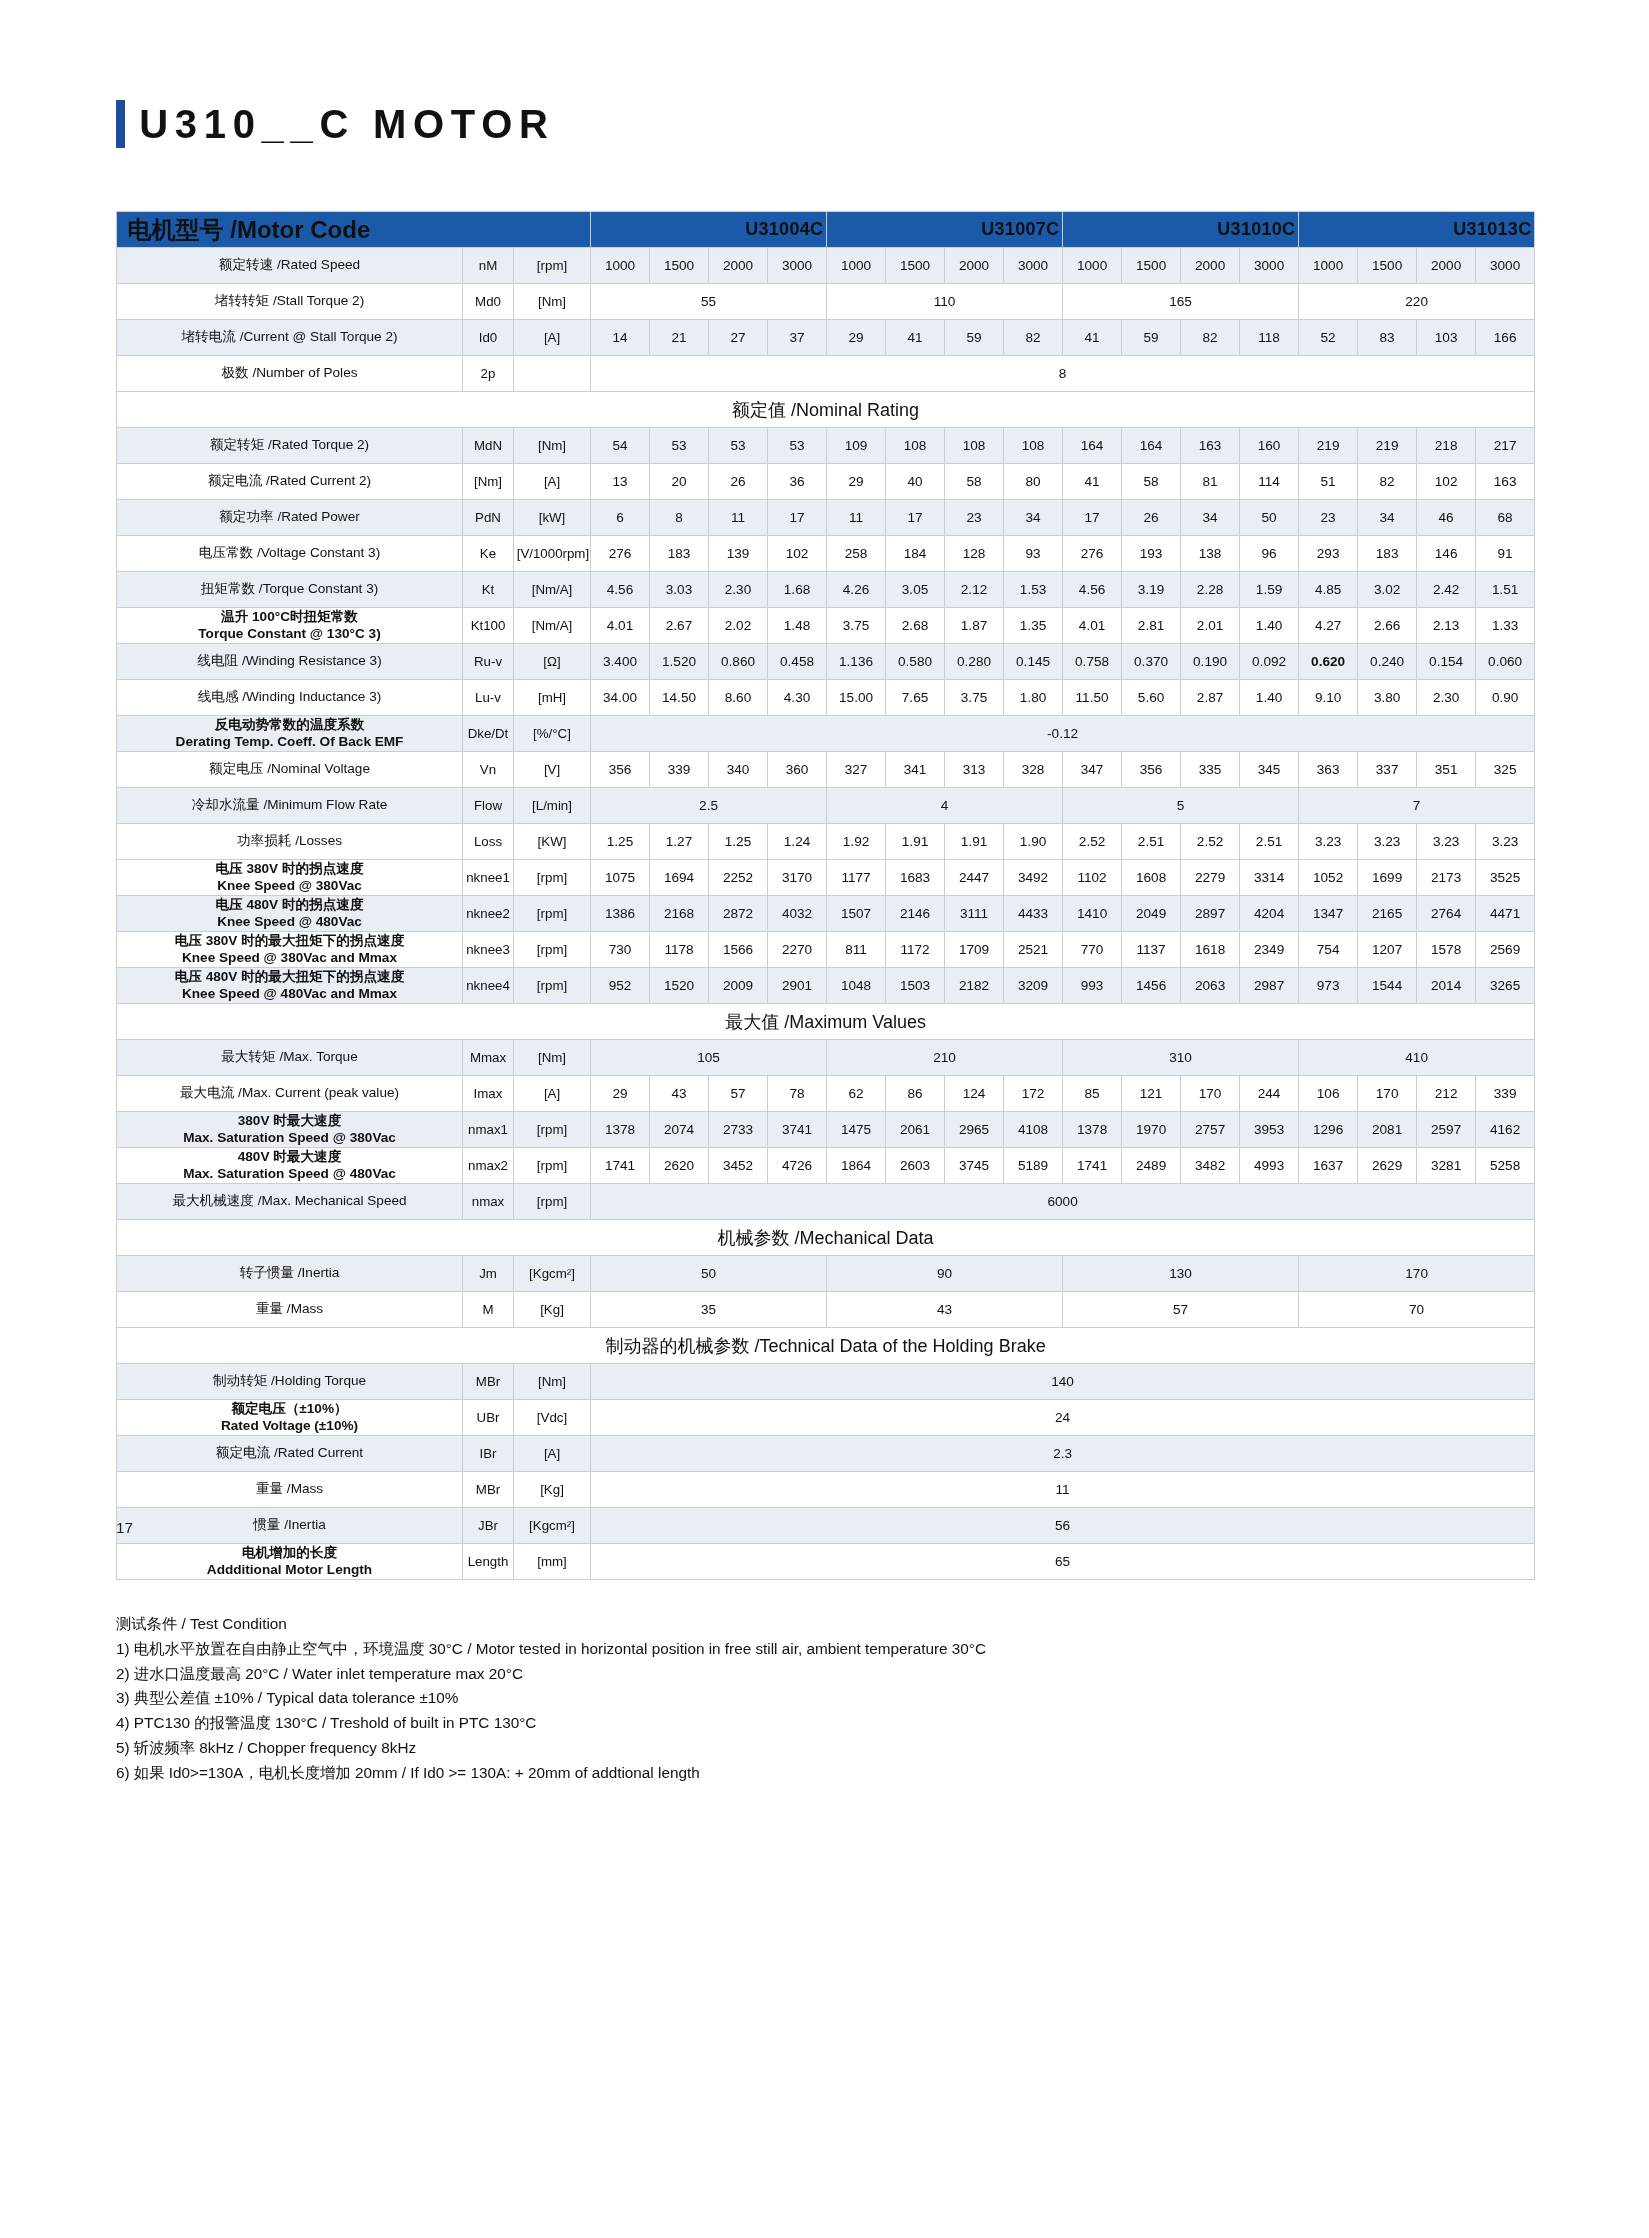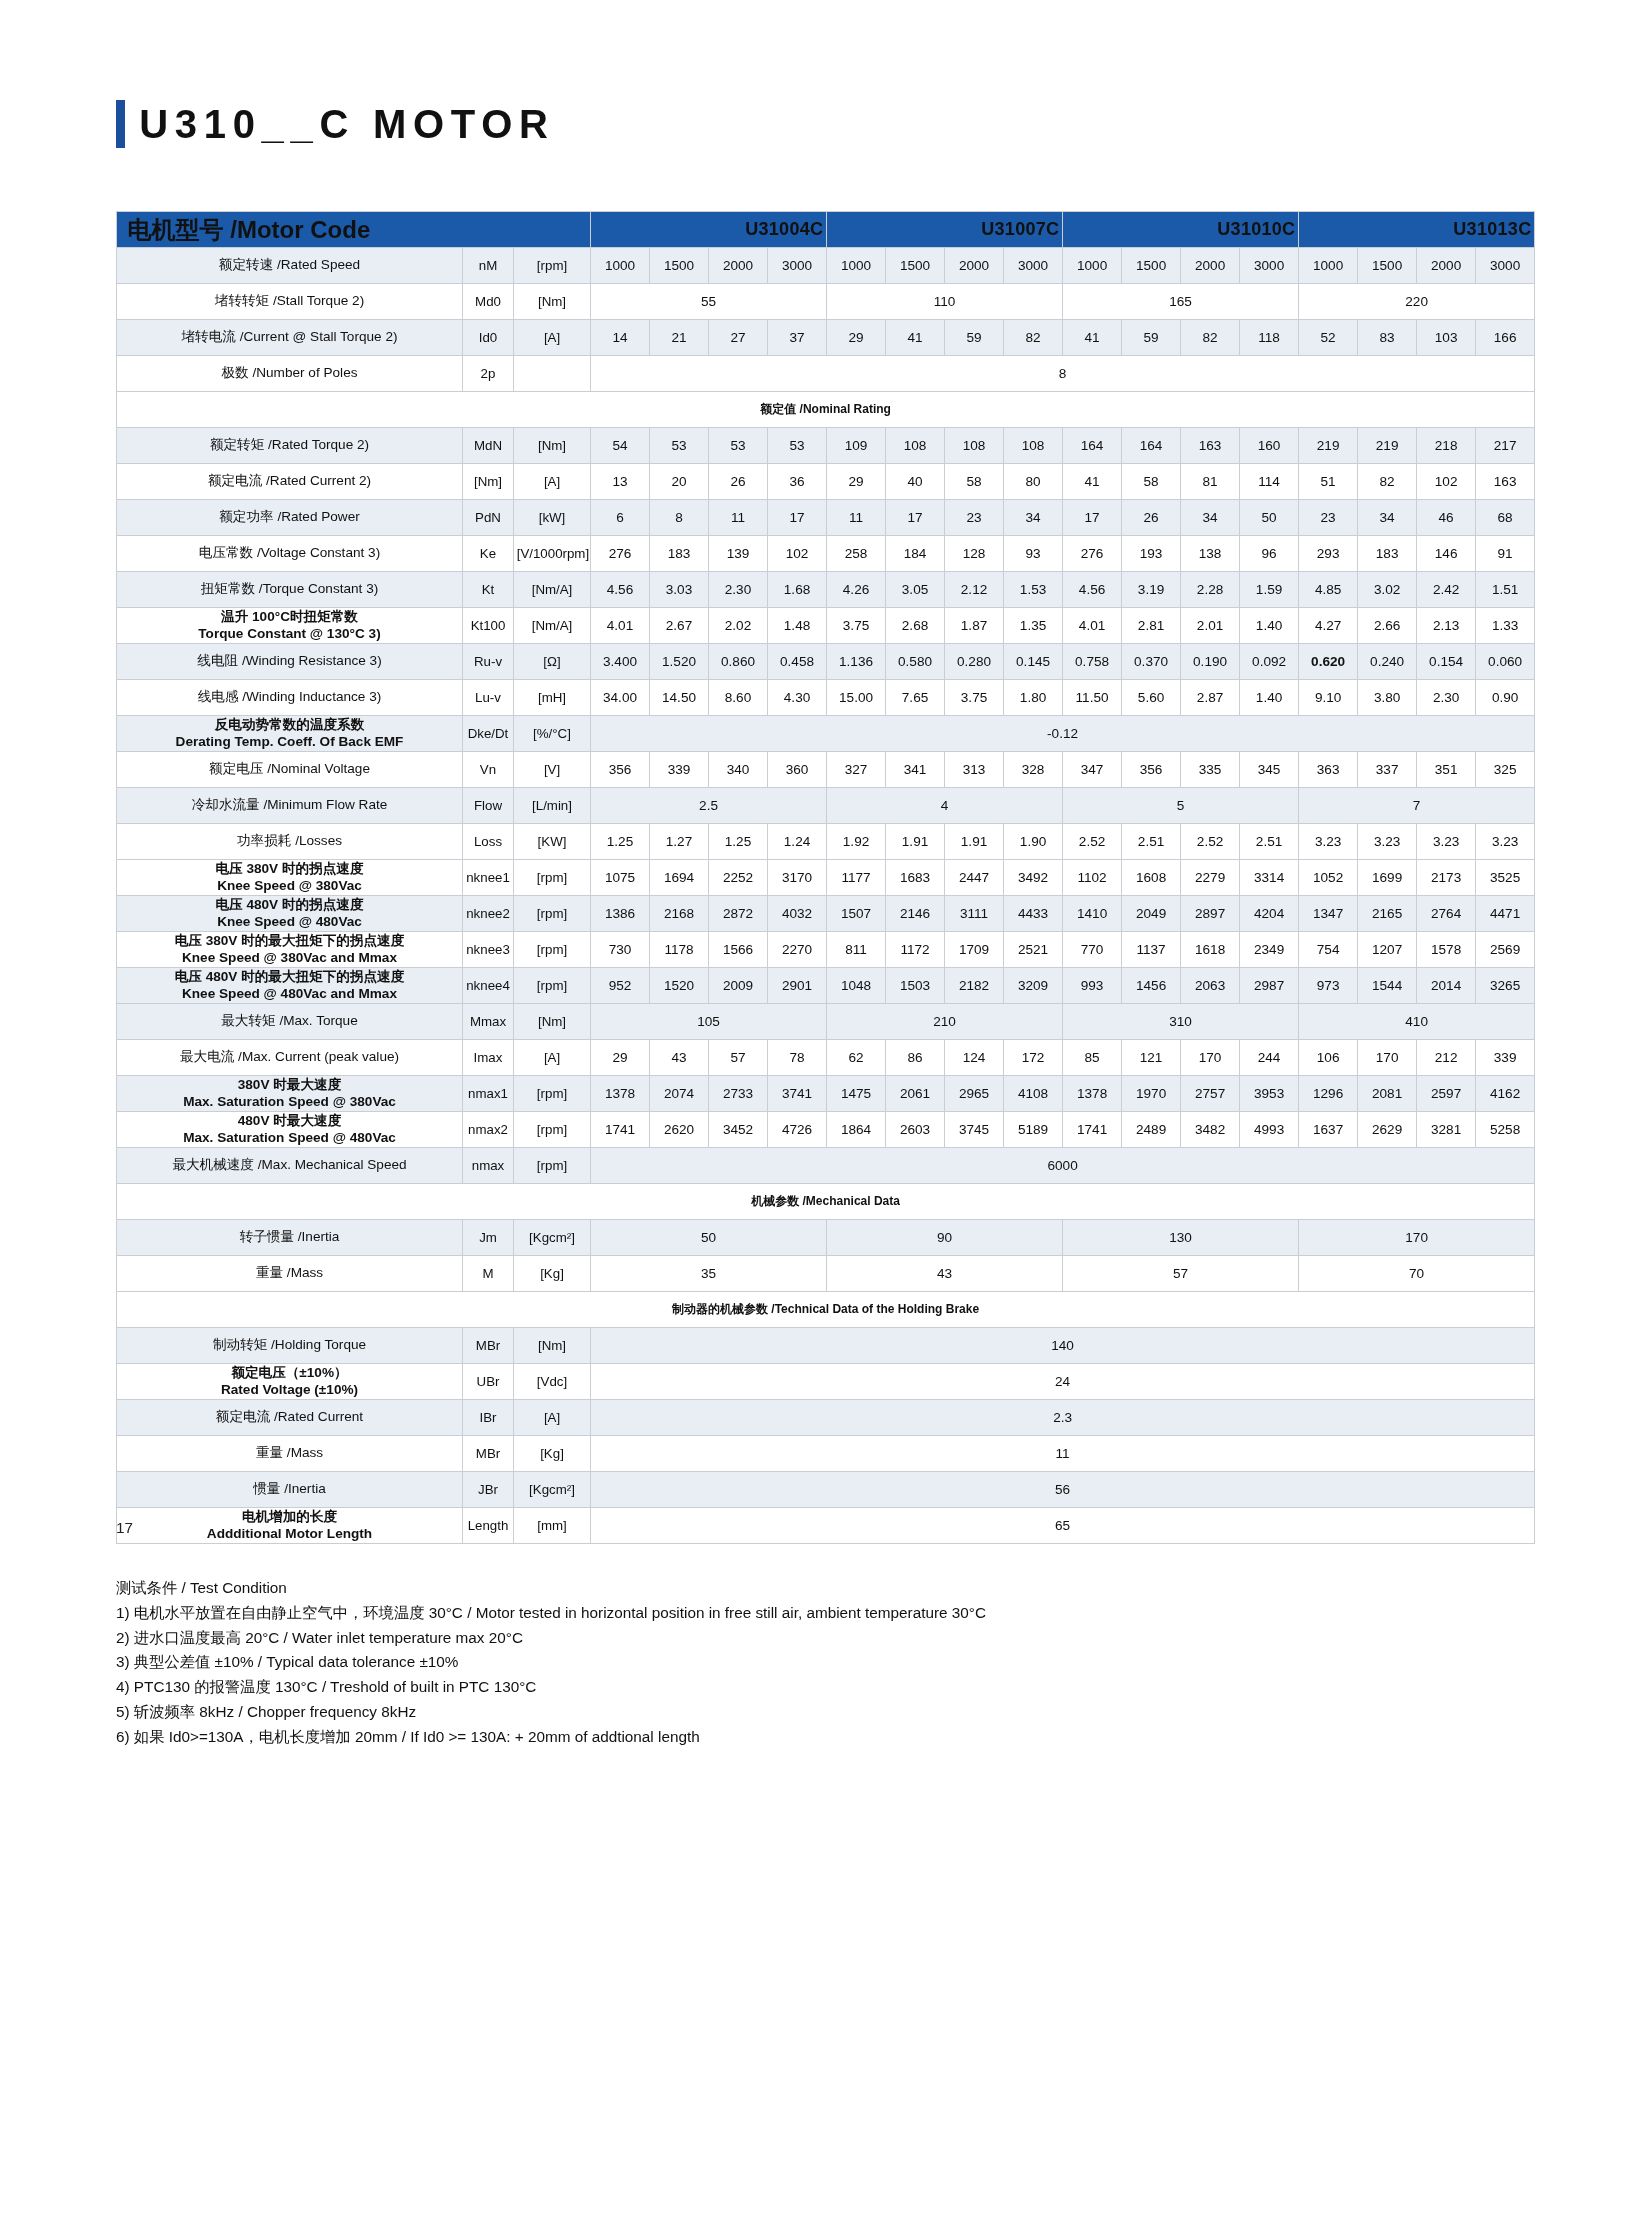--- a/index.html
+++ b/index.html
@@ -70,22 +70,22 @@
     font-weight: bold;
     border: 0.7px solid #1b5aa8;
     height: 41px;
     font-size: 17.3px;
   }
   .hdr td.codecell { font-size: 18px; letter-spacing: 0.3px; text-align: right; }
   .hdr td.title-cell { text-align: left; padding-left: 10.6px; font-size: 24px; }
   .sec td {
     background: #ffffff;
     text-align: left;
-    font-weight: bold;
-    font-size: 12px;
+    font-weight: normal;
+    font-size: 18px;
     padding-left: 10.6px;
     height: 39px;
     border-left: 0.7px solid #c9cdd4;
     border-right: 0.7px solid #c9cdd4;
     border-top: 0.7px solid #c9cdd4;
     border-bottom: 0.7px solid #c9cdd4;
   }
   tr.alt td { background: #e9eef5; }
   tr.plain td { background: #ffffff; }
   .two-line { line-height: 1.18; font-weight: bold; }
@@ -492,20 +492,23 @@
           <td>3209</td>
           <td>993</td>
           <td>1456</td>
           <td>2063</td>
           <td>2987</td>
           <td>973</td>
           <td>1544</td>
           <td>2014</td>
           <td>3265</td>
         </tr>
+        <tr class="sec">
+          <td colspan="19">最大值 /Maximum Values</td>
+        </tr>
         <tr class="alt">
           <td class="lbl">最大转矩 /Max. Torque</td>
           <td class="sym">Mmax</td>
           <td class="unit">[Nm]</td>
           <td colspan="4">105</td>
           <td colspan="4">210</td>
           <td colspan="4">310</td>
           <td colspan="4">410</td>
         </tr>
         <tr class="plain">

